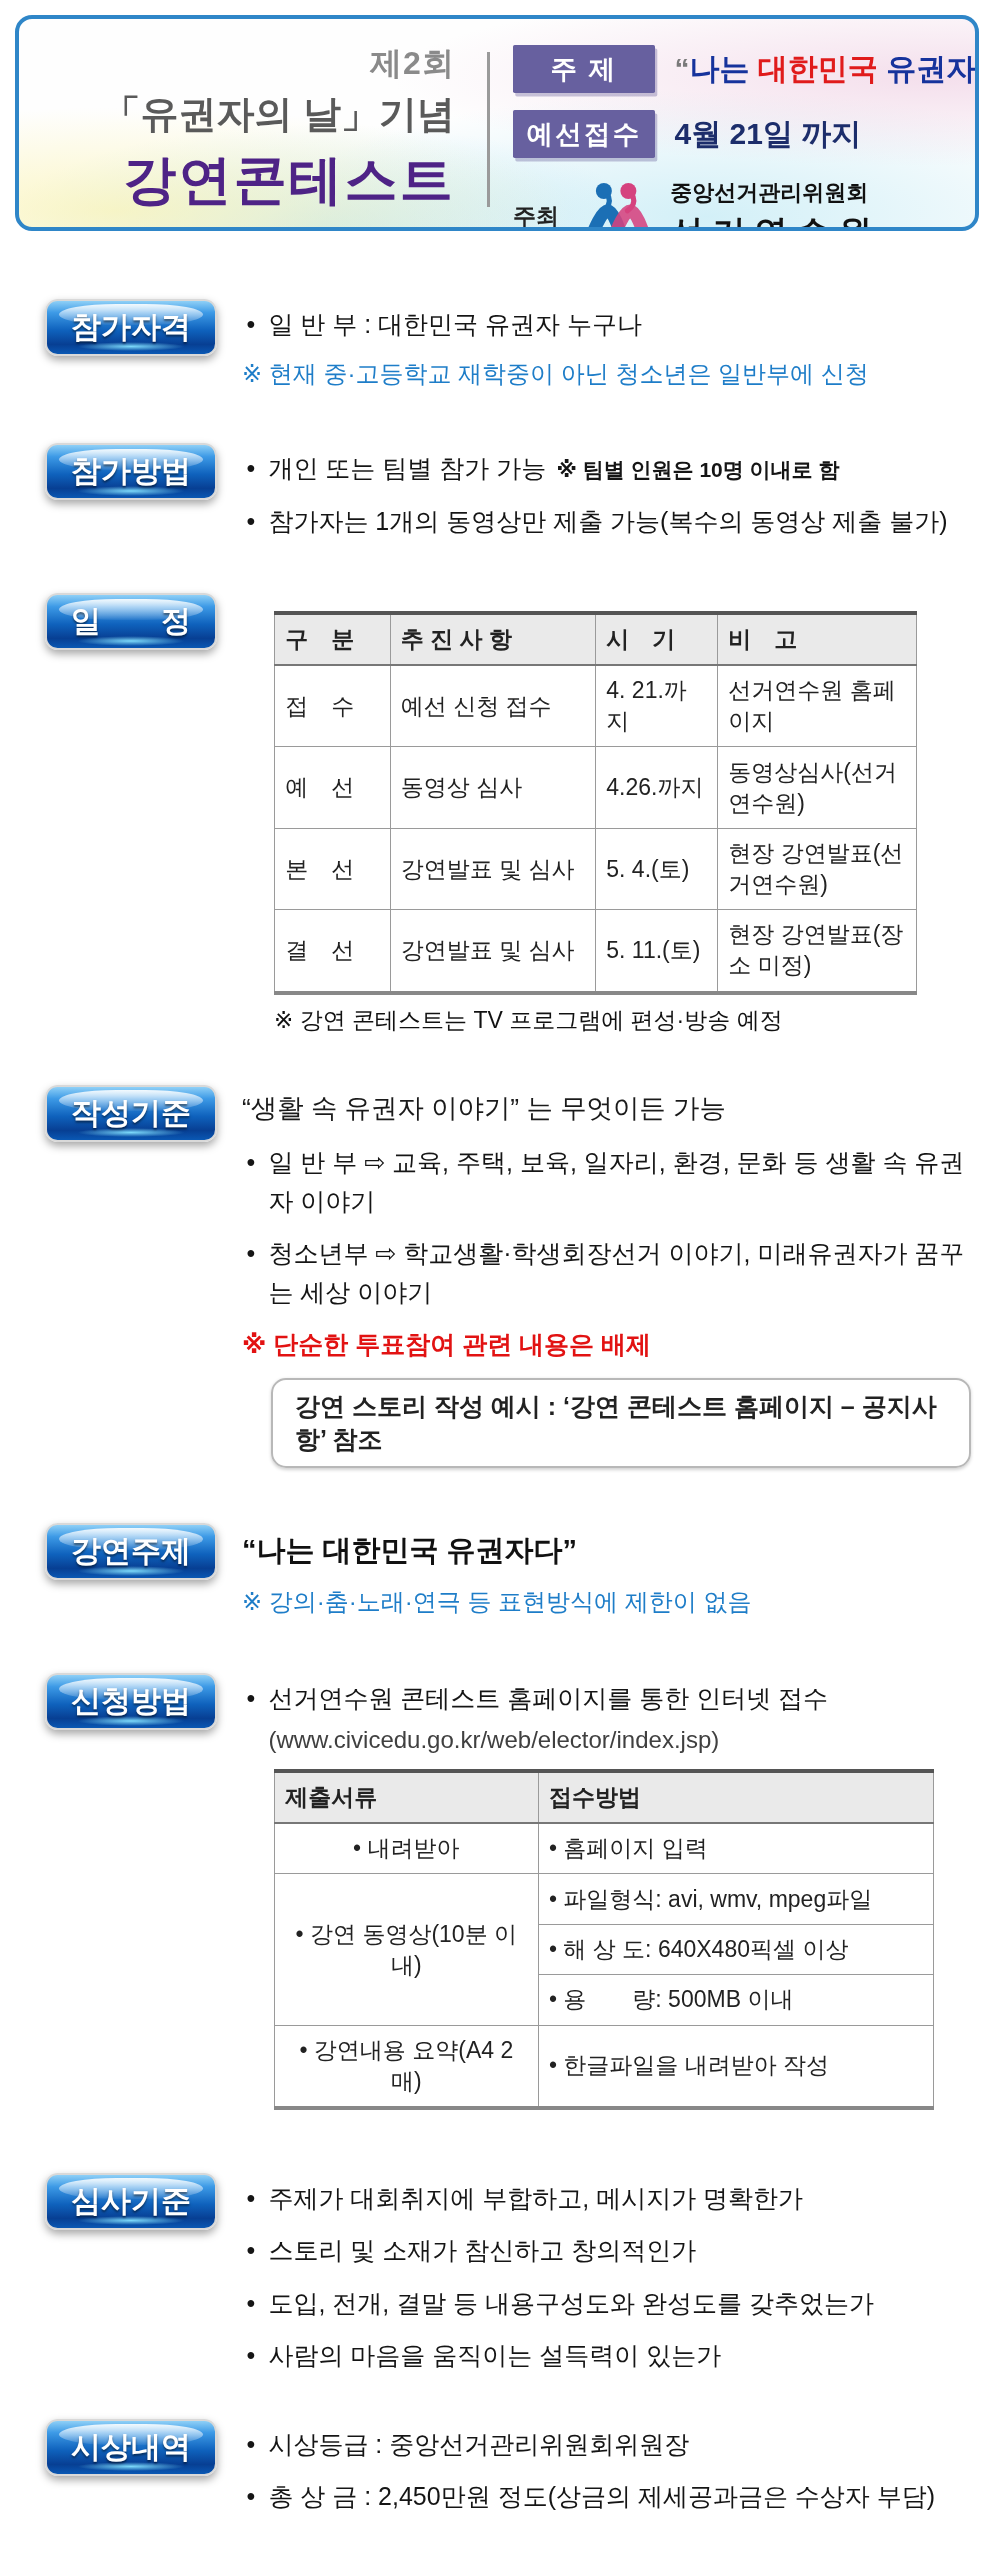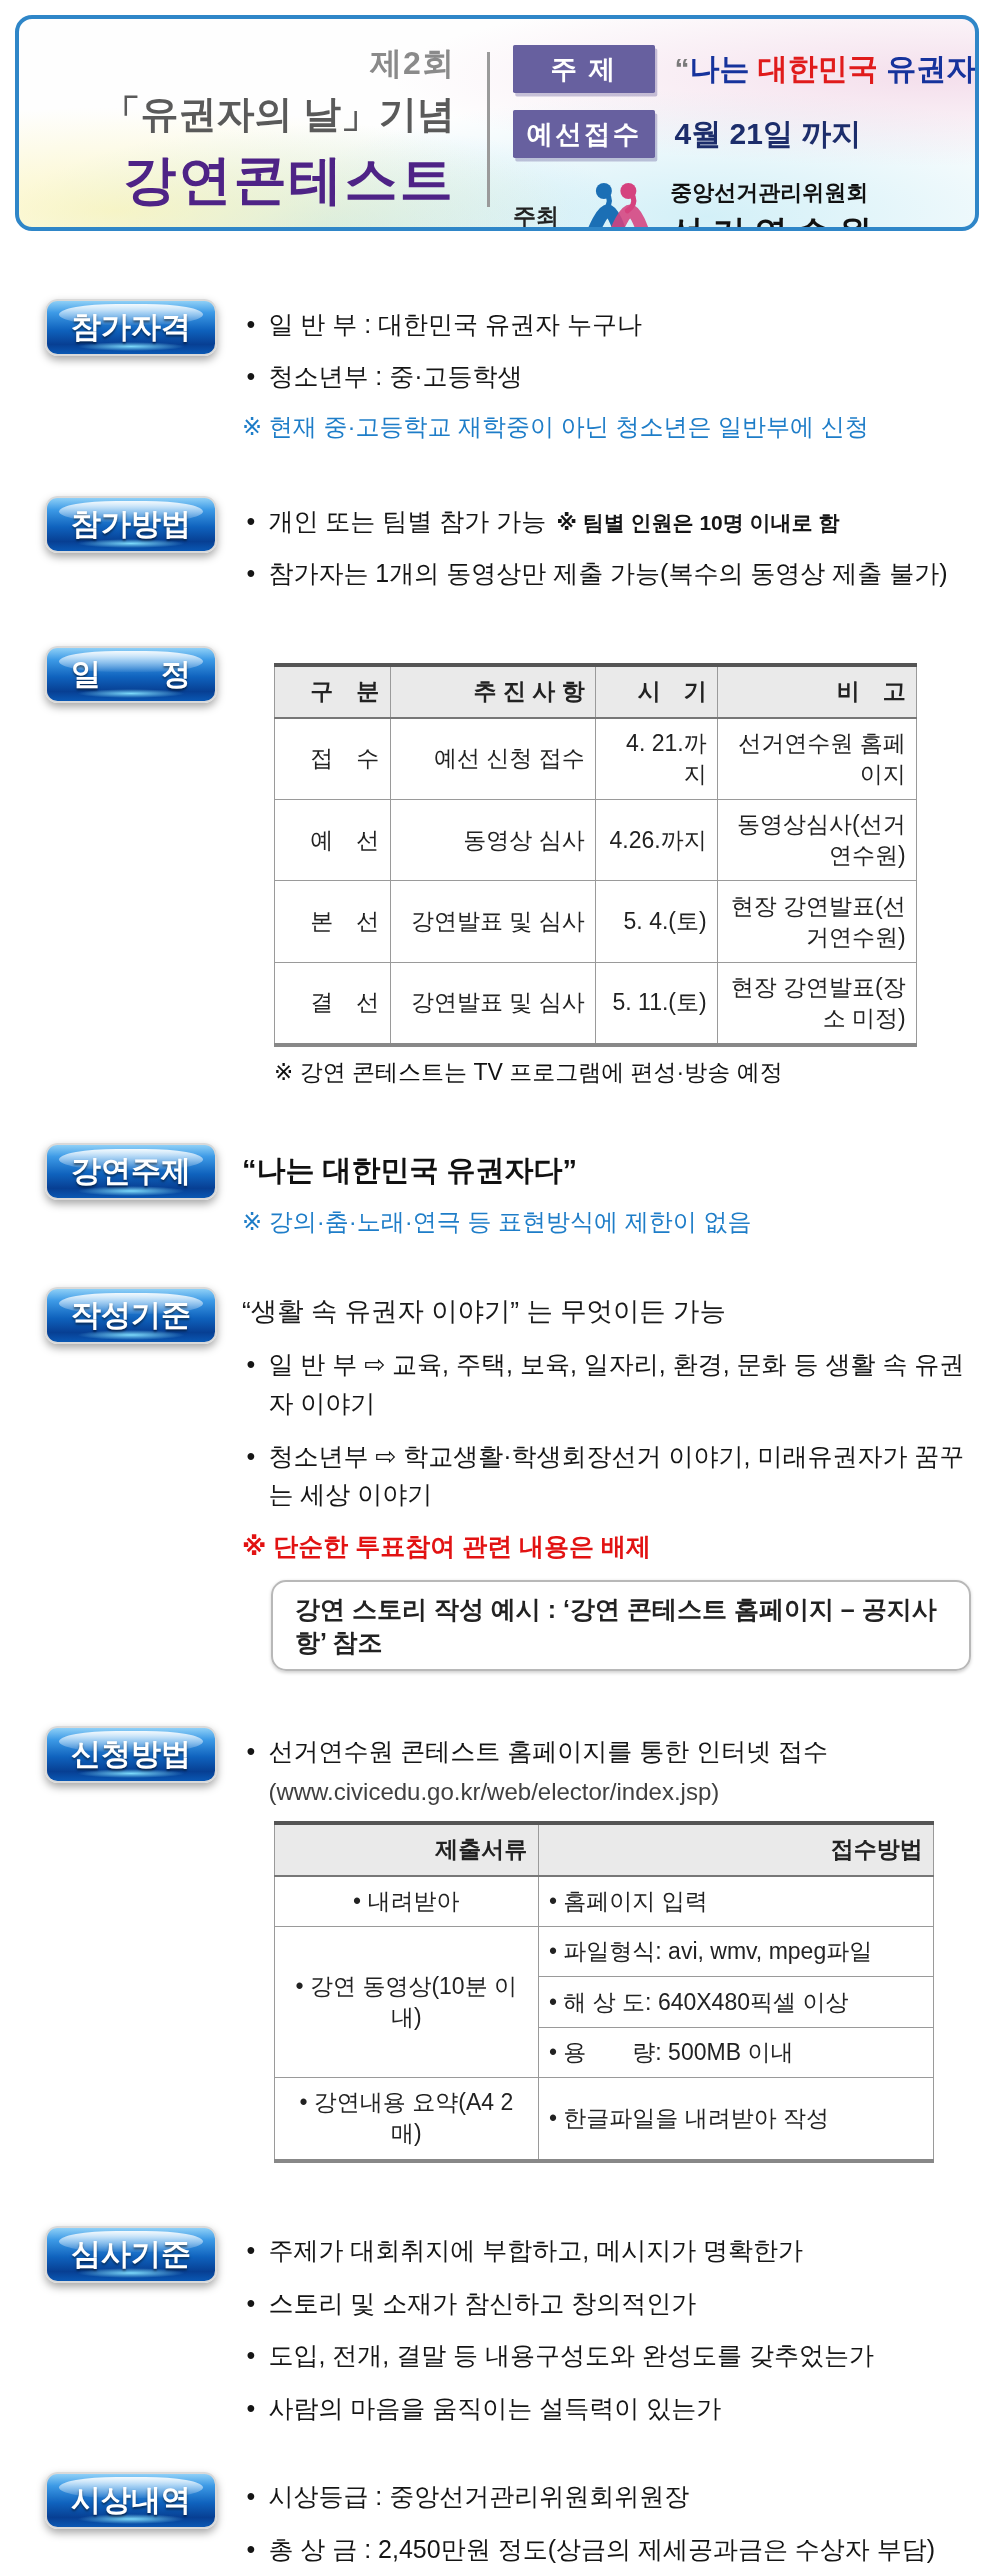--- a/index.html
+++ b/index.html
@@ -59,21 +59,21 @@
   .note-blue{color:#1e7dc8;margin-top:15px;font-size:24px;}
   .note-red{color:#e21212;font-weight:bold;margin-top:16px;font-size:25px;}
   .big-quote{font-size:29px;font-weight:bold;color:#111;padding-top:5.7px;}
   .url-line{font-size:24px;color:#404040;margin-top:8px;padding-left:26.4px;}
 
   .example-box{display:inline-block;margin:17px 0 0 29px;border:2.3px solid #b8b8b8;border-radius:15px;
          box-shadow:0 1.7px 3.4px rgba(0,0,0,.18);padding:10.3px 22px;font-size:25px;font-weight:bold;color:#222;}
 
   
   table{border-collapse:collapse;background:#fff;margin-top:15px;margin-left:32px;}
-  th,td{border:1.1px solid #9a9a9a;text-align:right;color:#222;padding:9.2px 10.3px;}
+  th,td{border:1.1px solid #9a9a9a;text-align:left;color:#222;padding:9.2px 10.3px;}
   thead th{background:#eaeaea;font-weight:bold;border-bottom:2.9px solid #777;}
   table{border-top:4px solid #555;border-bottom:4px solid #888;}
   .t-sched{width:643px;font-size:23px;}
   .t-apply{width:660px;font-size:23px;}
   .t-apply td{text-align:center;}
   .t-apply td.left{text-align:left;}
   .cb{position:relative;}
   .cb::before{content:"• ";}
   .tnote{margin-top:10.3px;margin-left:32px;font-size:23px;color:#111;}
 
@@ -121,21 +121,20 @@
       </div>
     </div>
   </div>
 
   <div class="section mt-s1">
     <div class="badge">
         <span>참가자격</span>
       </div>
     <div class="content">
       <div class="item first">일 반 부 : 대한민국 유권자 누구나</div>
-      <div class="item">청소년부 : 중·고등학생</div>
       <div class="note-blue">※ 현재 중·고등학교 재학중이 아닌 청소년은 일반부에 신청</div>
     </div>
   </div>
 
   <div class="section mt-s2">
     <div class="badge">
         <span>참가방법</span>
       </div>
     <div class="content">
       <div class="item first"><span>개인 또는 팀별 참가 가능</span><span class="inline-note">※ 팀별 인원은 10명 이내로 함</span></div>
@@ -178,46 +177,46 @@
           </tr>
           <tr>
             <td>결　선</td>
               <td>강연발표 및 심사</td>
               <td>5. 11.(토)</td>
               <td>현장 강연발표(장소 미정)</td>
           </tr>
         </tbody>
       </table>
       <div class="tnote">※ 강연 콘테스트는 TV 프로그램에 편성·방송 예정</div>
-    </div>
-  </div>
-
-  <div class="section mt-s4">
-    <div class="badge">
-        <span>강연주제</span>
-      </div>
-    <div class="content">
-      <div class="big-quote">“나는 대한민국 유권자다”</div>
-      <div class="note-blue">※ 강의·춤·노래·연극 등 표현방식에 제한이 없음</div>
     </div>
   </div>
 
   <div class="section mt-s5">
     <div class="badge">
         <span>작성기준</span>
       </div>
     <div class="content">
       <div class="plain" style="margin-top:2.3px;font-size:26.4px;">“생활 속 유권자 이야기” 는 무엇이든 가능</div>
       <div class="item">일 반 부 ⇨ 교육, 주택, 보육, 일자리, 환경, 문화 등 생활 속 유권자 이야기</div>
       <div class="item">청소년부 ⇨ 학교생활·학생회장선거 이야기, 미래유권자가 꿈꾸는 세상 이야기</div>
       <div class="note-red">※ 단순한 투표참여 관련 내용은 배제</div>
       <div class="example-box">강연 스토리 작성 예시 : ‘강연 콘테스트 홈페이지 – 공지사항’ 참조</div>
     </div>
   </div>
 
+  <div class="section mt-s4">
+    <div class="badge">
+        <span>강연주제</span>
+      </div>
+    <div class="content">
+      <div class="big-quote">“나는 대한민국 유권자다”</div>
+      <div class="note-blue">※ 강의·춤·노래·연극 등 표현방식에 제한이 없음</div>
+    </div>
+  </div>
+
   <div class="section mt-s6">
     <div class="badge">
         <span>신청방법</span>
       </div>
     <div class="content">
       <div class="item first">선거연수원 콘테스트 홈페이지를 통한 인터넷 접수</div>
       <div class="url-line">(www.civicedu.go.kr/web/elector/index.jsp)</div>
       <table class="t-apply">
         <thead>
           <tr>

